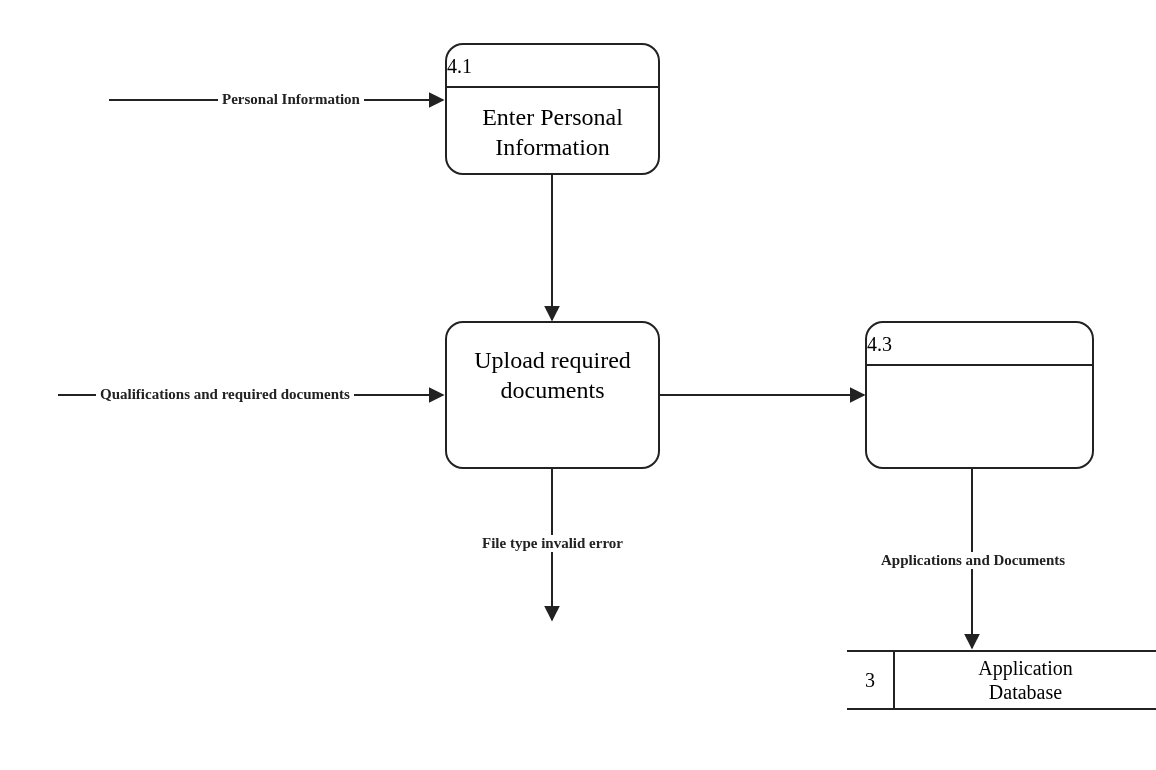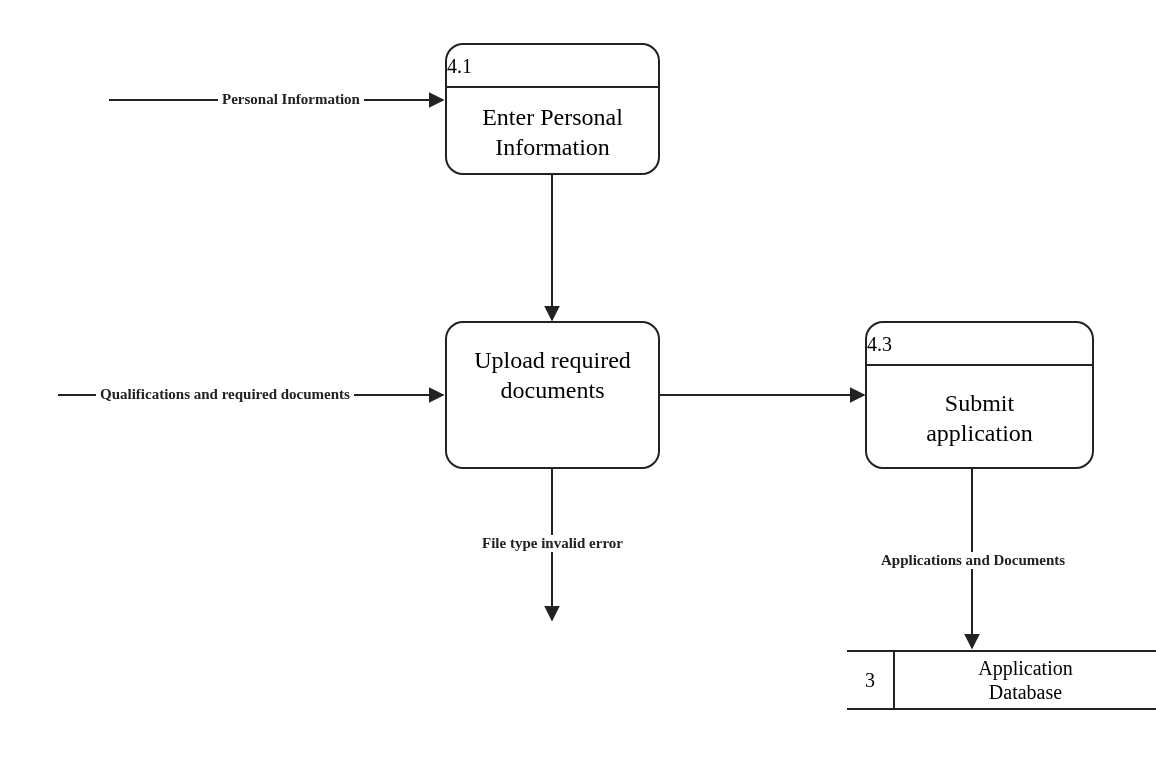--- a/index.html
+++ b/index.html
@@ -114,24 +114,20 @@
 
   <div class="process-box" style="left:445px; top:321px; width:215px; height:148px;">
     <div class="process-body" style="padding-top:22px;">
       <span>Upload required</span><br>
       <span>documents</span>
     </div>
   </div>
 
   <div class="process-box" style="left:865px; top:321px; width:229px; height:148px;">
     <div class="process-header">4.3</div>
-    <div class="process-body" style="padding-top:22px;">
-      <span>Submit</span><br>
-      <span>application</span>
-    </div>
   </div>
 
   <div class="datastore" style="left:847px; top:650px; width:309px; height:60px;">
     <div class="ds-id">3</div>
     <div class="ds-name">
       <div>
         <span>Application</span><br>
         <span>Database</span>
       </div>
     </div>

